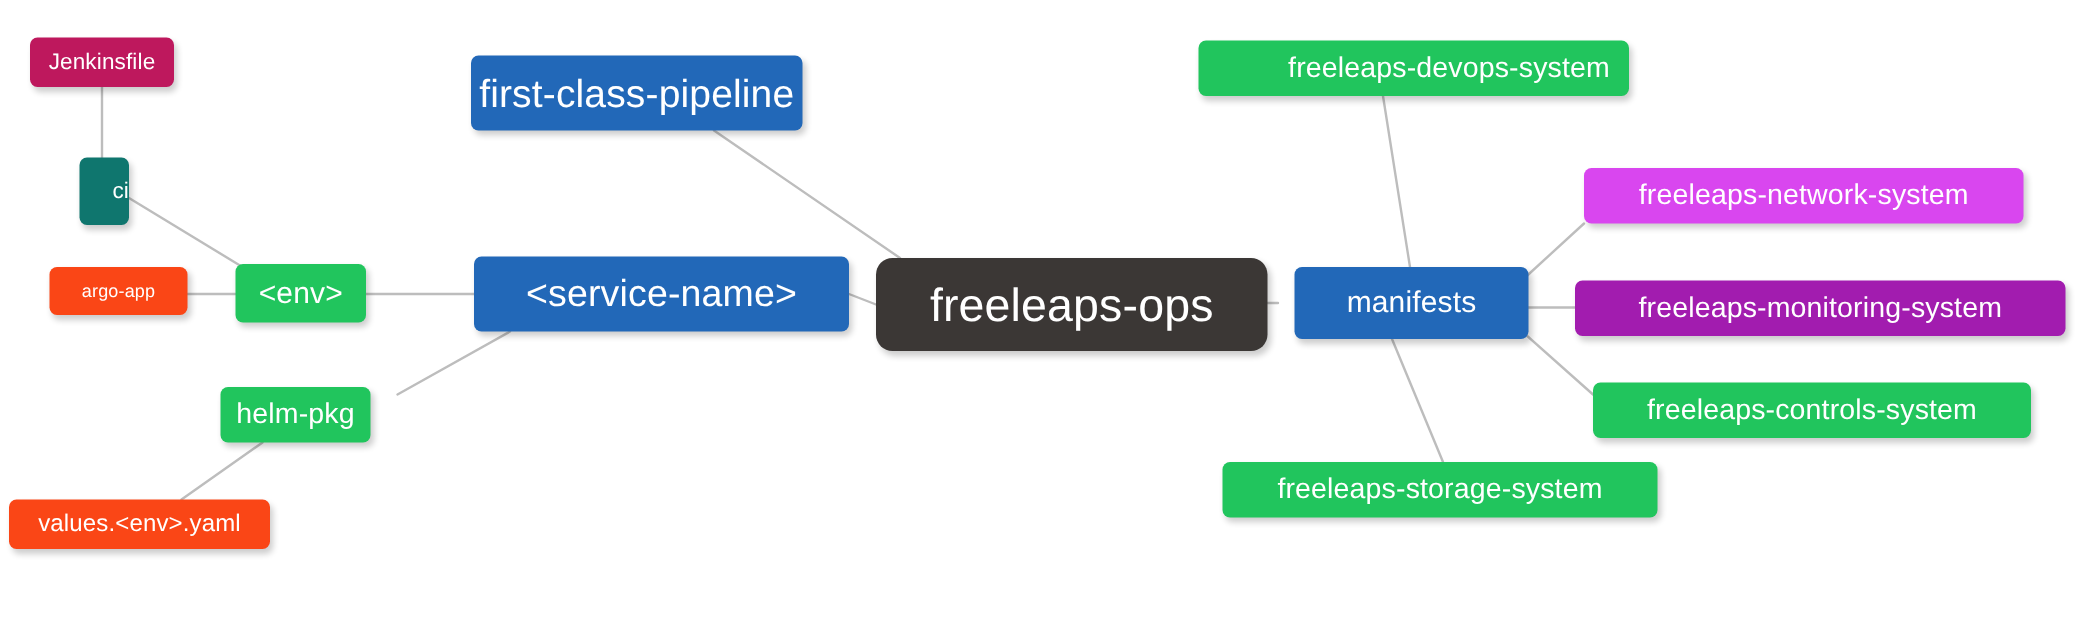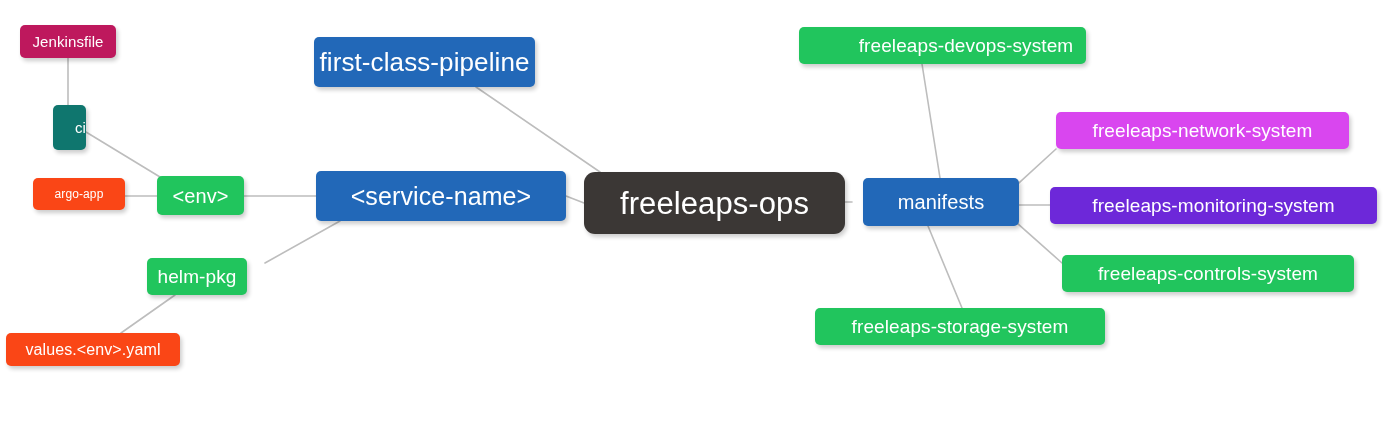--- a/index.html
+++ b/index.html
@@ -102,21 +102,21 @@
       </div>
       <div class="node" style="left: 6px; top: 333px; width: 174px; height: 33px; background: rgb(250, 70, 22); font-size: 16px;">
         <span class="node-label">values.&lt;env&gt;.yaml</span>
       </div>
       <div class="node" style="left: 799px; top: 27px; width: 287px; height: 37px; background: rgb(33, 197, 93); font-size: 19px; padding-left: 47px;">
         <span class="node-label">freeleaps-devops-system</span>
       </div>
       <div class="node" style="left: 1056px; top: 112px; width: 293px; height: 37px; background: #d946ef; font-size: 19px;">
         <span class="node-label">freeleaps-network-system</span>
       </div>
-      <div class="node" style="left: 1050px; top: 187px; width: 327px; height: 37px; background: #6d28d9; font-size: 19px;">
+      <div class="node" style="left: 1050px; top: 187px; width: 327px; height: 37px; background: #a21caf; font-size: 19px;">
         <span class="node-label">freeleaps-monitoring-system</span>
       </div>
       <div class="node" style="left: 1062px; top: 255px; width: 292px; height: 37px; background: rgb(33, 197, 93); font-size: 19px;">
         <span class="node-label">freeleaps-controls-system</span>
       </div>
       <div class="node" style="left: 815px; top: 308px; width: 290px; height: 37px; background: rgb(33, 197, 93); font-size: 19px;">
         <span class="node-label">freeleaps-storage-system</span>
       </div>
     </div>
 </div>

